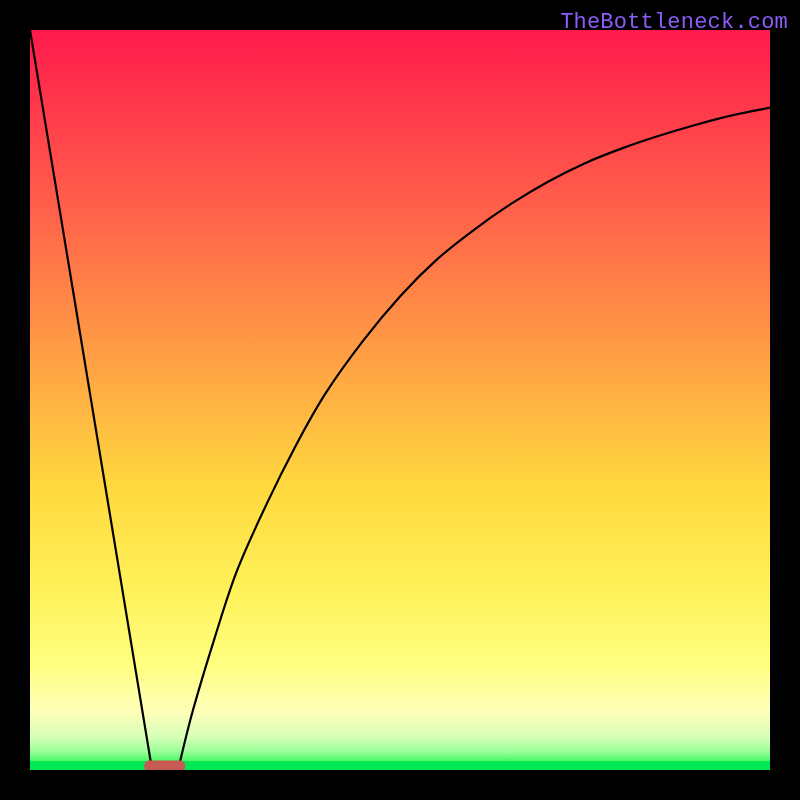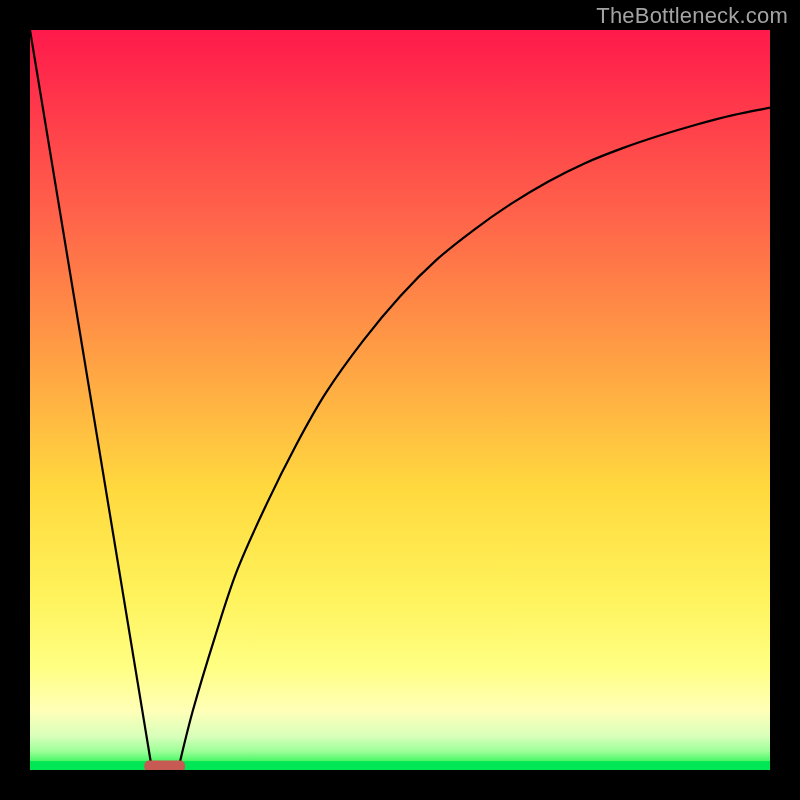--- a/index.html
+++ b/index.html
@@ -20,27 +20,28 @@
   .plot-area {
     position: absolute;
     left: 30px;
     top: 30px;
     width: 740px;
     height: 740px;
     overflow: hidden;
   }
   .watermark {
     position: absolute;
-    top: 3px;
+    top: 10px;
     right: 12px;
-    color: #a3a3a3;
+    color: #8b5cf6;
     font-size: 22px;
     font-weight: 500;
     letter-spacing: 0.2px;
     z-index: 10;
+    font-family: Liberation Mono, monospace;
   }
 </style>
 </head>
 <body>
 
 <div class="frame">
 
   <div class="plot-area">
     <svg id="chart-svg" width="740" height="740" viewBox="0 0 740 740" preserveAspectRatio="none">
       <defs>

